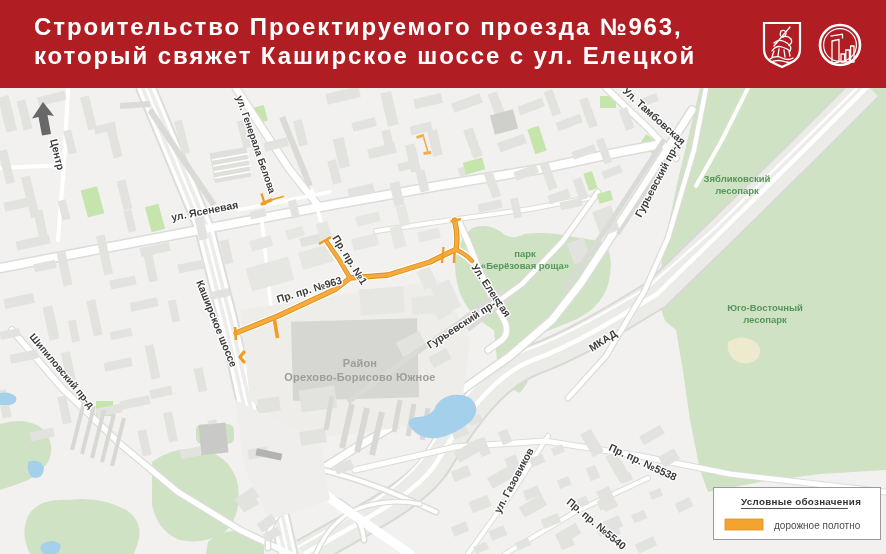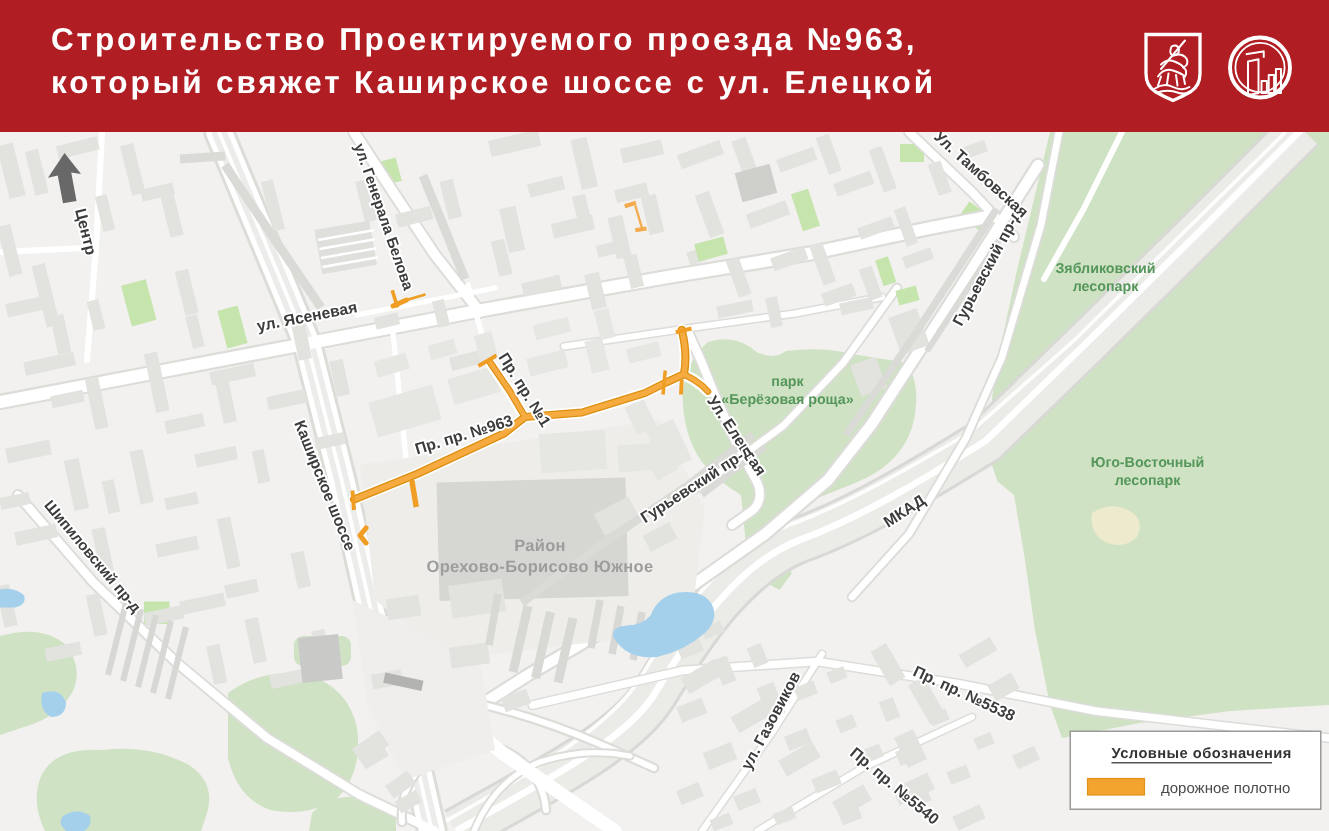--- a/index.html
+++ b/index.html
@@ -1,19 +1,19 @@
 <!DOCTYPE html>
 <html><head>
 <meta charset="utf-8">
 <style>
   html,body{margin:0;padding:0;}
   body{width:886px;height:554px;overflow:hidden;font-family:"Liberation Sans",sans-serif;}
   #page{position:relative;width:886px;height:554px;background:#f2f1ef;}
   #hdr{position:absolute;left:0;top:0;width:886px;height:88px;background:#b01e24;}
-  #hdr .t{position:absolute;left:34px;top:12px;color:#fff;font-weight:bold;font-size:21px;line-height:29px;letter-spacing:1.9px;white-space:nowrap;}
+  #hdr .t{position:absolute;left:34px;top:12px;color:#fff;font-weight:bold;font-size:24px;line-height:29px;letter-spacing:1.9px;white-space:nowrap;}
   #map{position:absolute;left:0;top:88px;}
 </style>
 </head>
 <body>
 <div id="page">
 
 <svg id="map" width="886" height="466" viewBox="0 88 886 466">
 
   <rect x="0" y="88" width="886" height="466" fill="#f2f1ef"></rect>
   <g id="parks" fill="#cfe2c4" stroke="none">

